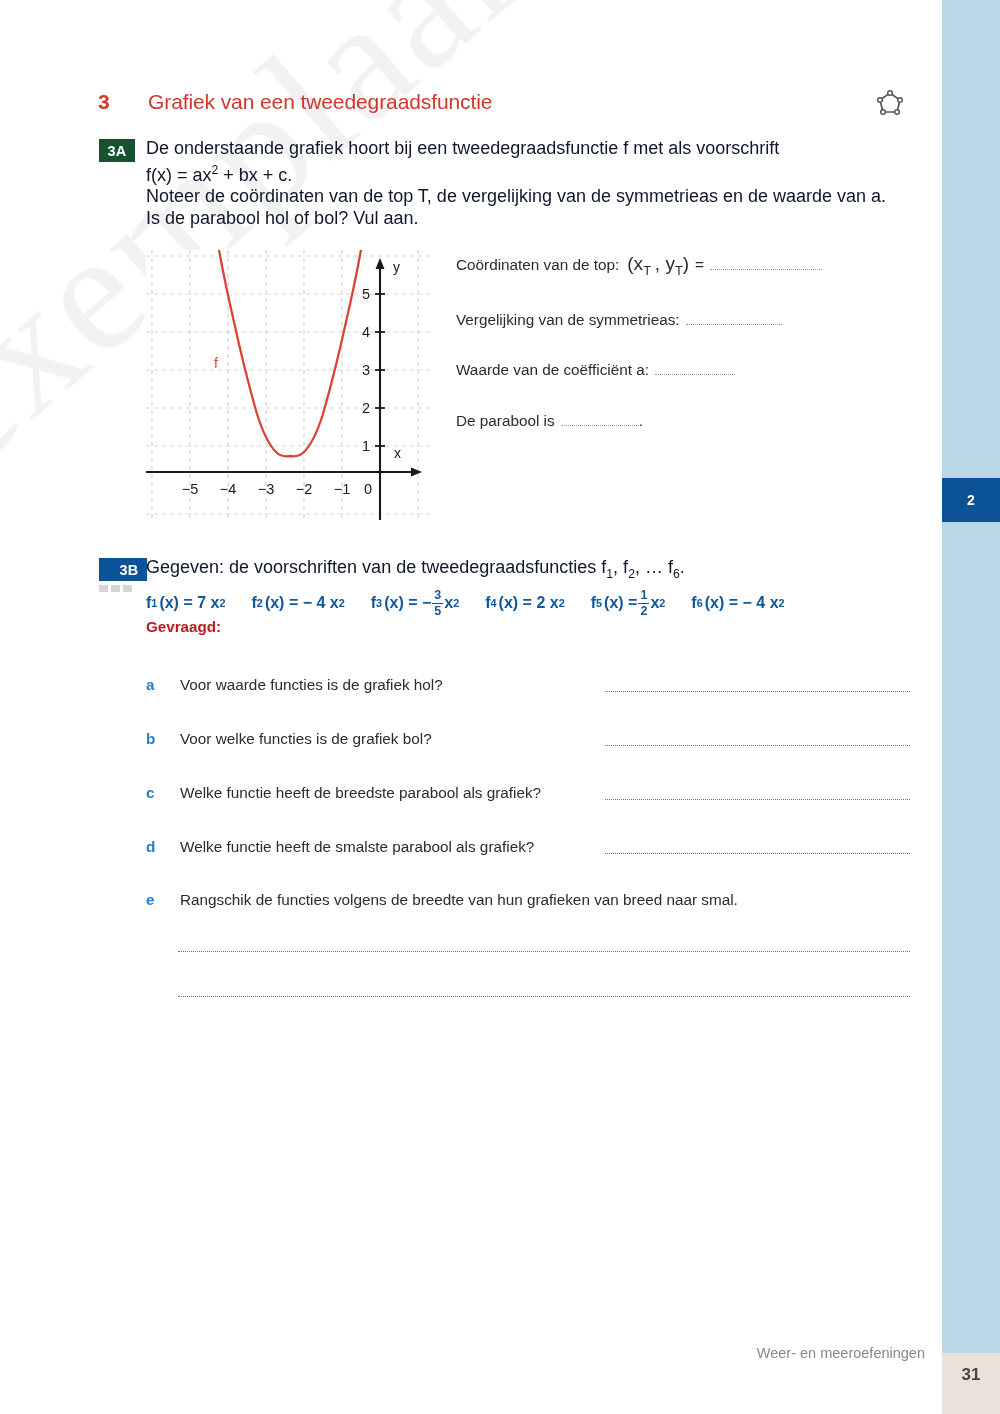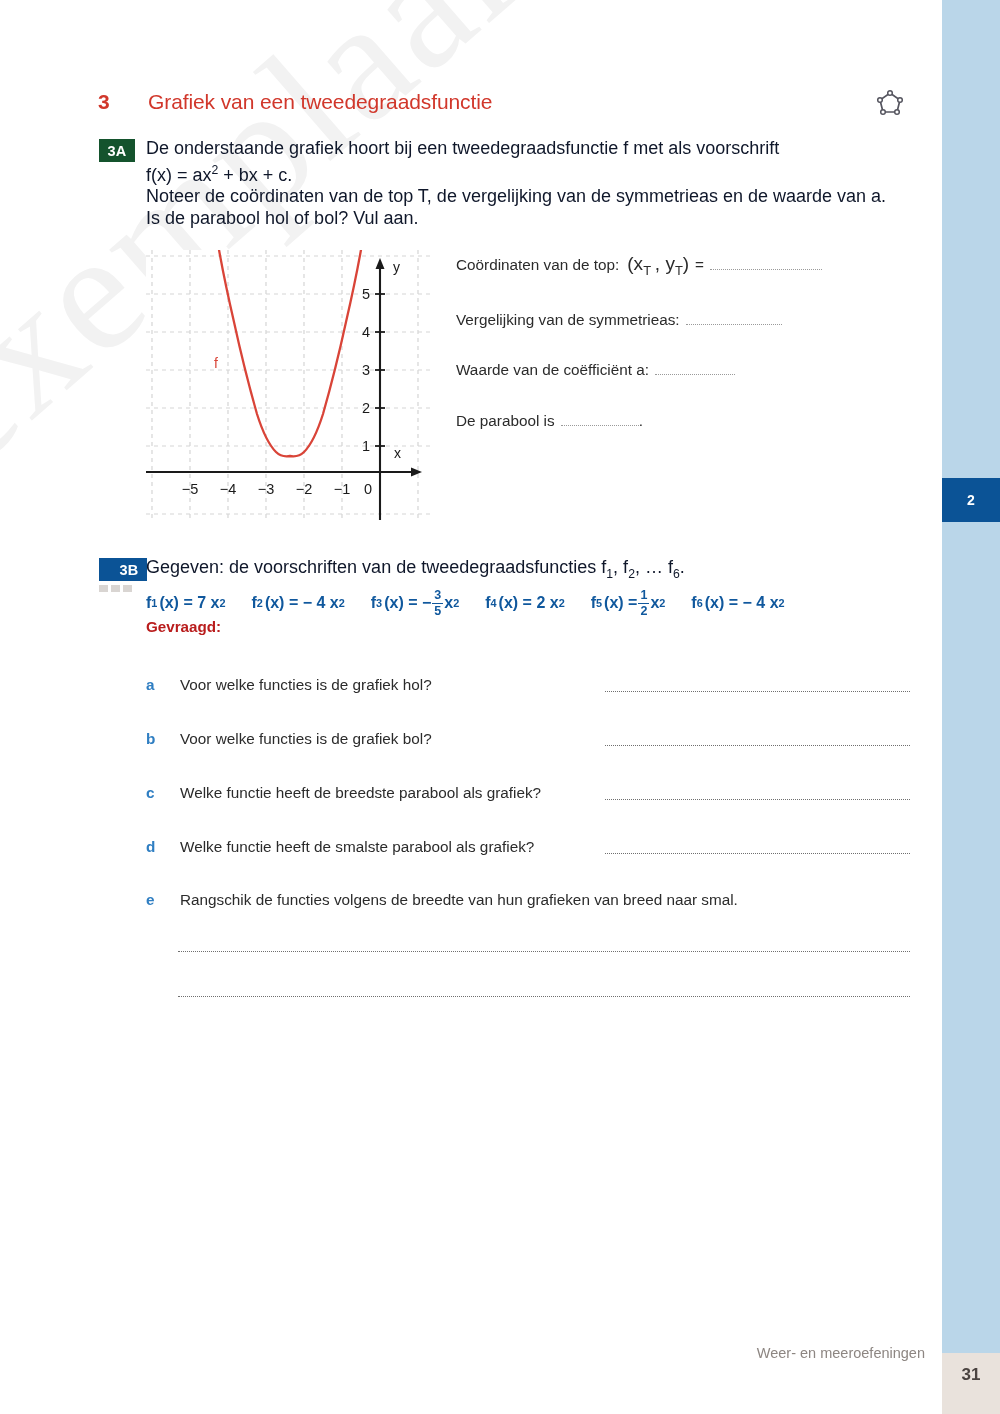--- a/index.html
+++ b/index.html
@@ -310,21 +310,21 @@
           <sub>6</sub>
           <span style="margin-left:2px">(x) = − 4 x</span>
           <sup>2</sup>
       </span>
     </div>
 
     <div class="gevraagd">Gevraagd:</div>
 
     <div class="q" style="left:146px;top:676px;">
       <span class="q-let">a</span>
-      <span class="q-txt">Voor welke functies is de grafiek hol?</span>
+      <span class="q-txt">Voor waarde functies is de grafiek hol?</span>
     </div>
     <div class="q-line" style="left:605px;top:680px;width:305px;"></div>
 
     <div class="q" style="left:146px;top:730px;">
       <span class="q-let">b</span>
       <span class="q-txt">Voor welke functies is de grafiek bol?</span>
     </div>
     <div class="q-line" style="left:605px;top:734px;width:305px;"></div>
 
     <div class="q" style="left:146px;top:784px;">

